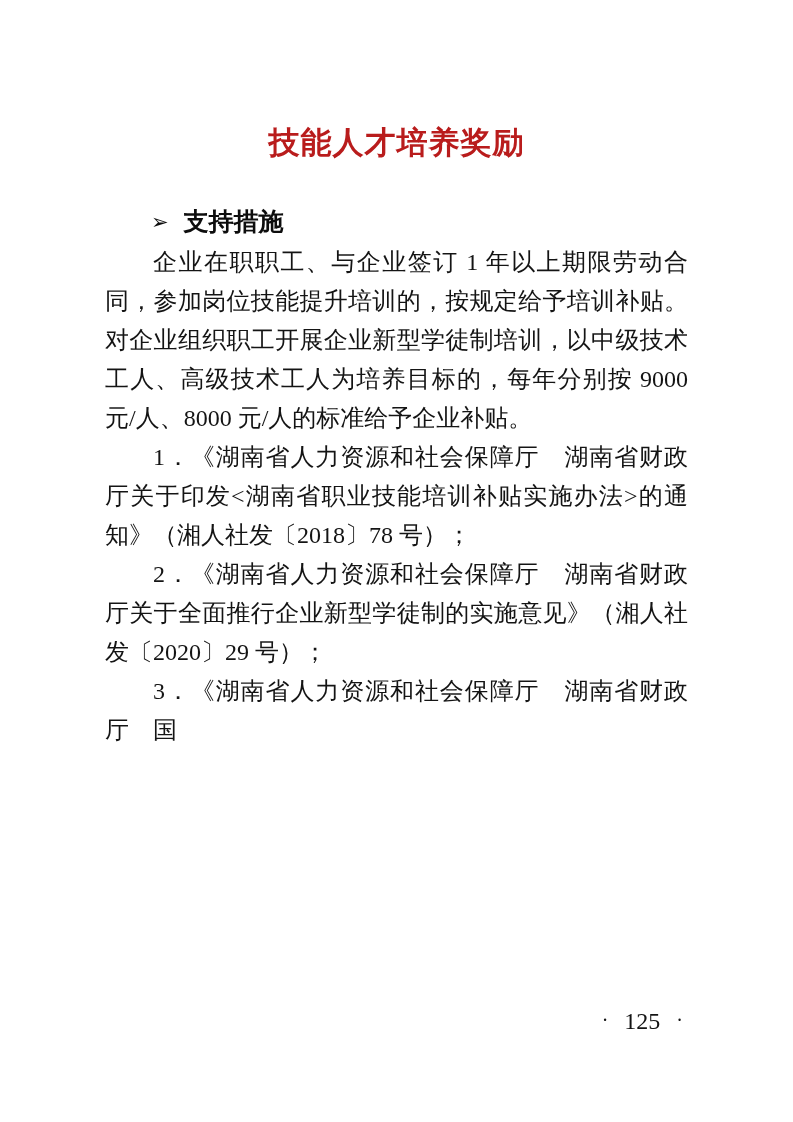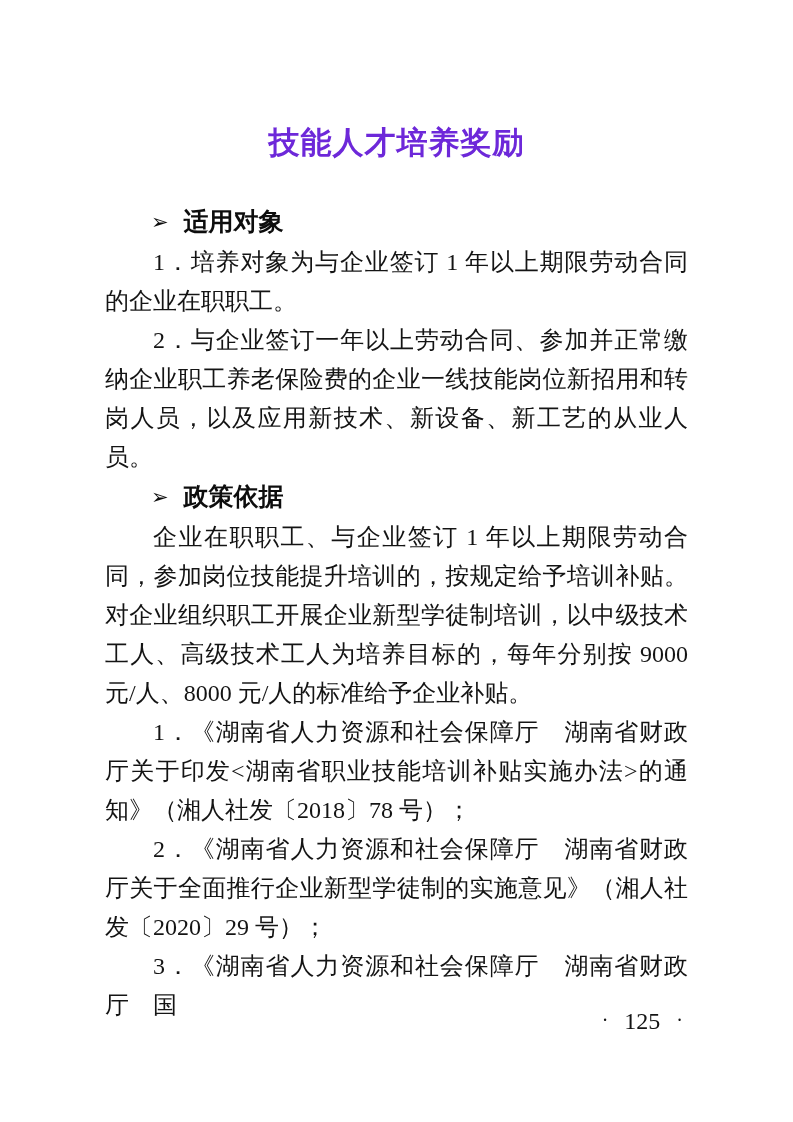--- a/index.html
+++ b/index.html
@@ -18,21 +18,21 @@
     color: #141414;
   }
   .doc-title {
     margin: 0 0 38px 0;
     text-align: center;
     font-family: "Liberation Sans", "DejaVu Sans", sans-serif;
     font-weight: 700;
     font-size: 31px;
     line-height: 42px;
     letter-spacing: 1px;
-    color: #6d28d9;
+    color: #b91c1c;
   }
   .section-heading {
     font-family: "Liberation Sans", "DejaVu Sans", sans-serif;
     font-weight: 700;
     font-size: 25px;
     line-height: 39px;
     padding-left: 46px;
     color: #0d0d0d;
     white-space: nowrap;
   }
@@ -73,31 +73,24 @@
     margin: 0 16px;
   }
 </style>
 </head>
 <body>
 
 <div class="page">
 
   <h1 class="doc-title">技能人才培养奖励</h1>
 
-  <div class="section">
-    <div class="section-heading">
-      <span class="bullet">➢</span><span>适用对象</span>
-    </div>
-    <p class="body-para">1．培养对象为与企业签订 1 年以上期限劳动合同的企业在职职工。</p>
-    <p class="body-para">2．与企业签订一年以上劳动合同、参加并正常缴纳企业职工养老保险费的企业一线技能岗位新招用和转岗人员，以及应用新技术、新设备、新工艺的从业人员。</p>
-  </div>
 
   <div class="section">
     <div class="section-heading">
-      <span class="bullet">➢</span><span>政策依据</span>
+      <span class="bullet">➢</span><span>支持措施</span>
     </div>
     <p class="body-para">企业在职职工、与企业签订 1 年以上期限劳动合同，参加岗位技能提升培训的，按规定给予培训补贴。对企业组织职工开展企业新型学徒制培训，以中级技术工人、高级技术工人为培养目标的，每年分别按 9000 元/人、8000 元/人的标准给予企业补贴。</p>
   </div>
 
   <div class="section">
     <p class="body-para">1．《湖南省人力资源和社会保障厅　湖南省财政厅关于印发&lt;湖南省职业技能培训补贴实施办法&gt;的通知》（湘人社发〔2018〕78 号）；</p>
     <p class="body-para">2．《湖南省人力资源和社会保障厅　湖南省财政厅关于全面推行企业新型学徒制的实施意见》（湘人社发〔2020〕29 号）；</p>
     <p class="body-para">3．《湖南省人力资源和社会保障厅　湖南省财政厅　国</p>
   </div>
 

